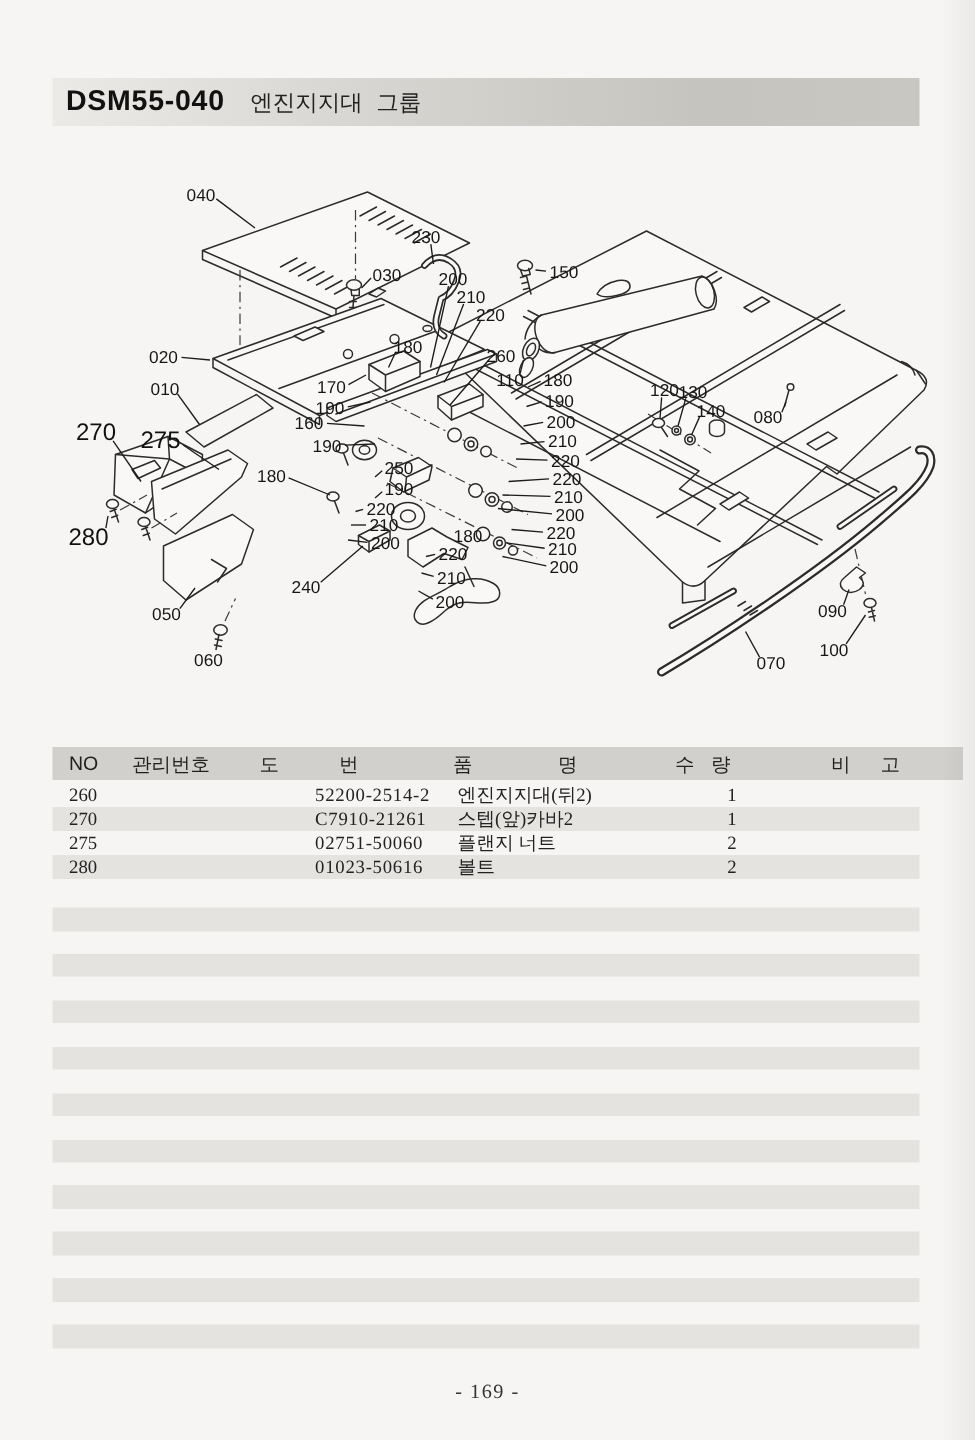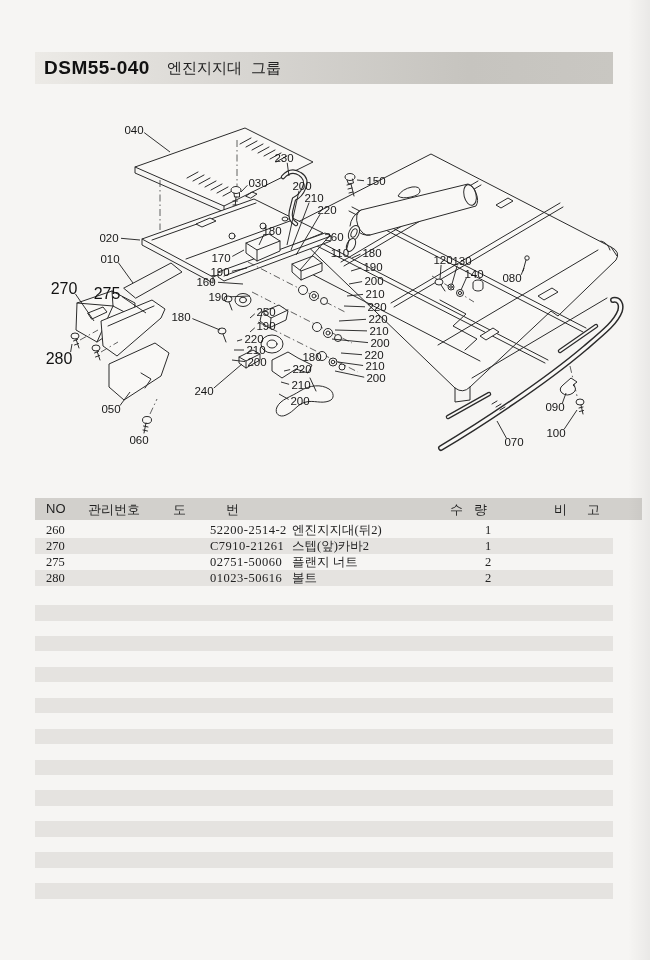--- a/index.html
+++ b/index.html
@@ -52,21 +52,21 @@
   .h-name{left:267px;letter-spacing:57px;}
   .h-qty{left:415px;letter-spacing:11px;}
   .h-note{left:519px;letter-spacing:20px;}
   .trow{position:absolute;left:0;width:578px;height:16px;
     font-family:"Liberation Serif",serif;font-size:12.5px;line-height:16px;color:#222;}
   .trow.alt{background:var(--stripe);}
   .trow span{position:absolute;top:0;white-space:pre;}
   .c-no{left:11px;}
   .c-mgmt{left:53px;}
   .c-code{left:133px;letter-spacing:0.5px;margin-left:42px;}
-  .c-name{left:257px;}
+  .c-name{left:270px;}
   .c-qty{left:431px;width:44px;text-align:center;}
   .c-note{left:502px;}
   .stripe{position:absolute;left:35px;width:578px;height:15.5px;background:var(--stripe);}
   
   .footer{
     position:absolute;left:0;top:920px;width:650px;text-align:center;
     font-family:"Liberation Serif",serif;font-size:13.5px;color:#333;letter-spacing:1px;
   }
 </style>
 </head>
@@ -347,20 +347,21 @@
         <line x1="70.6" y1="352.1" x2="72" y2="344" class="ldr"></line>
         <text x="59" y="363.5" text-anchor="middle" class="cb">280</text>
       </g>
   </svg>
 
   <div class="ptable">
     <div class="thead">
       <span class="h-no">NO</span>
       <span class="h-mgmt">관리번호</span>
       <span class="h-code">도번</span>
+      <span class="h-name">품명</span>
       <span class="h-qty">수량</span>
       <span class="h-note">비고</span>
     </div>
     <div id="tbody">
         <div class="trow" style="top: 24px;">
           <span class="c-no">260</span>
           <span class="c-mgmt"></span>
           <span class="c-code">52200-2514-2</span>
           <span class="c-name">엔진지지대(뒤2)</span>
           <span class="c-qty">1</span>
@@ -399,15 +400,16 @@
       <div class="stripe" style="top: 666.8px;"></div>
       <div class="stripe" style="top: 697.7px;"></div>
       <div class="stripe" style="top: 728.6px;"></div>
       <div class="stripe" style="top: 759.5px;"></div>
       <div class="stripe" style="top: 790.4px;"></div>
       <div class="stripe" style="top: 821.3px;"></div>
       <div class="stripe" style="top: 852.2px;"></div>
       <div class="stripe" style="top: 883.1px;"></div>
     </div>
 
+  <div class="footer">- 169 -</div>
 
   <div class="edge-shade"></div>
 </div>
 
 </body></html>

